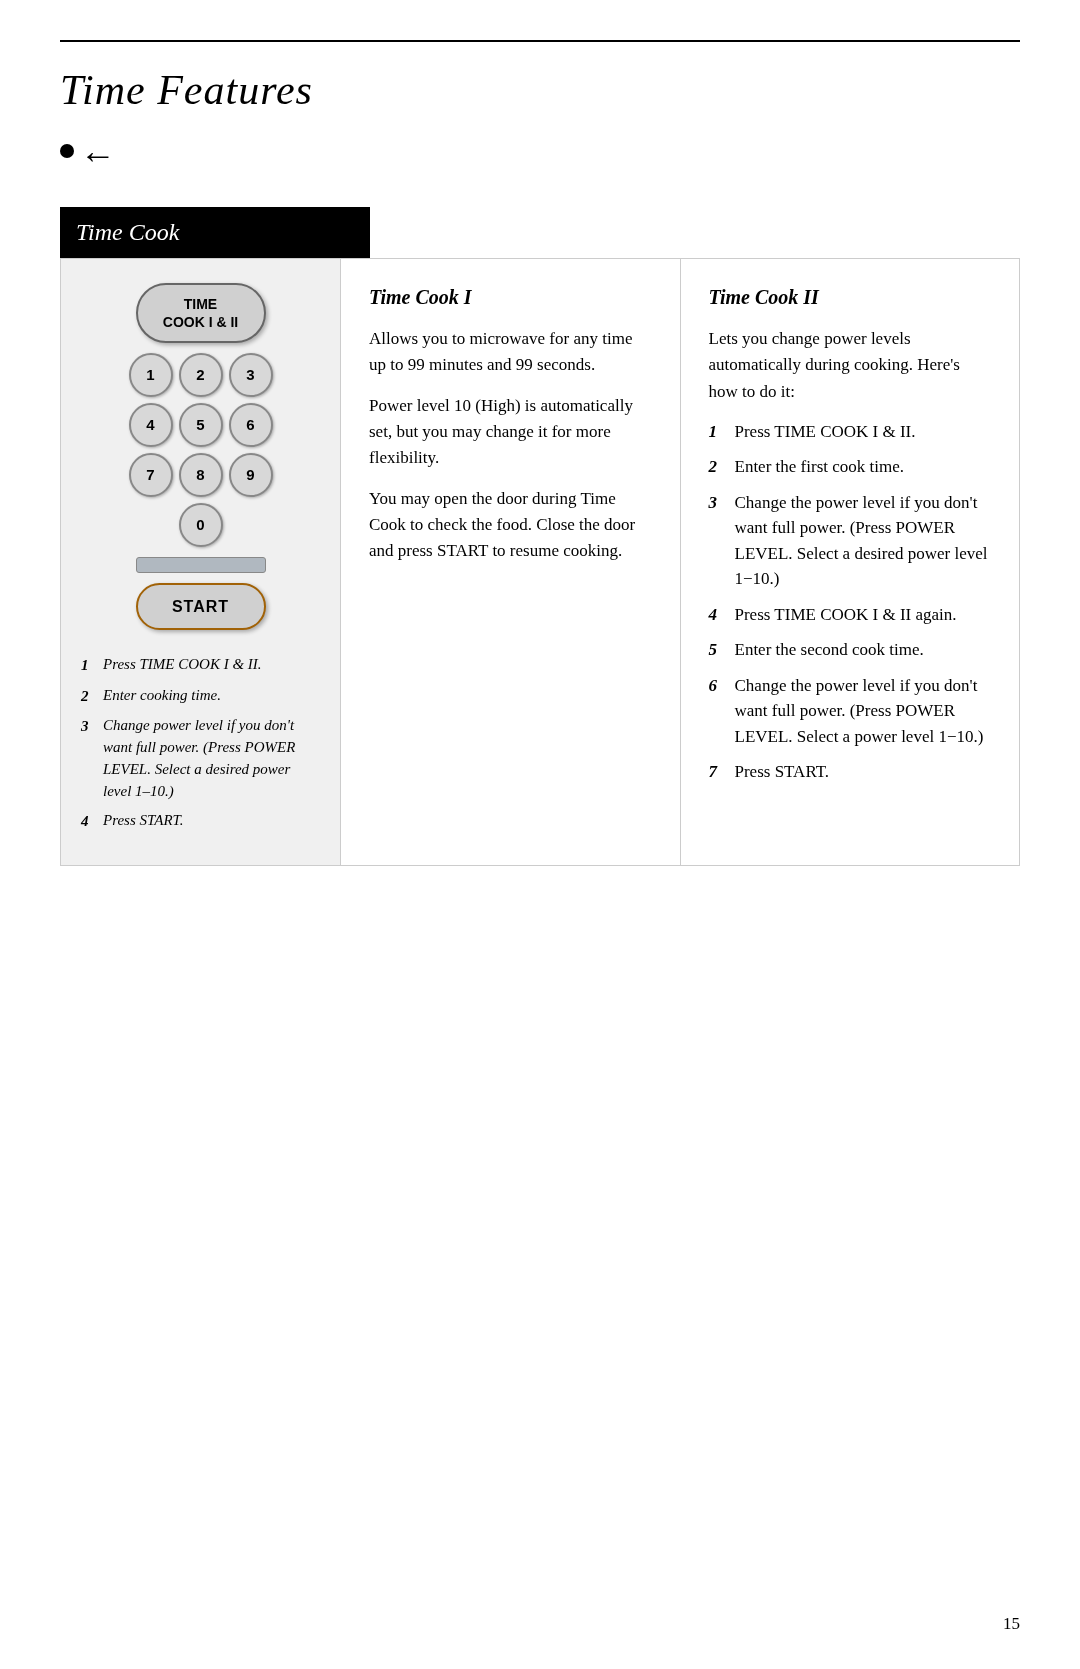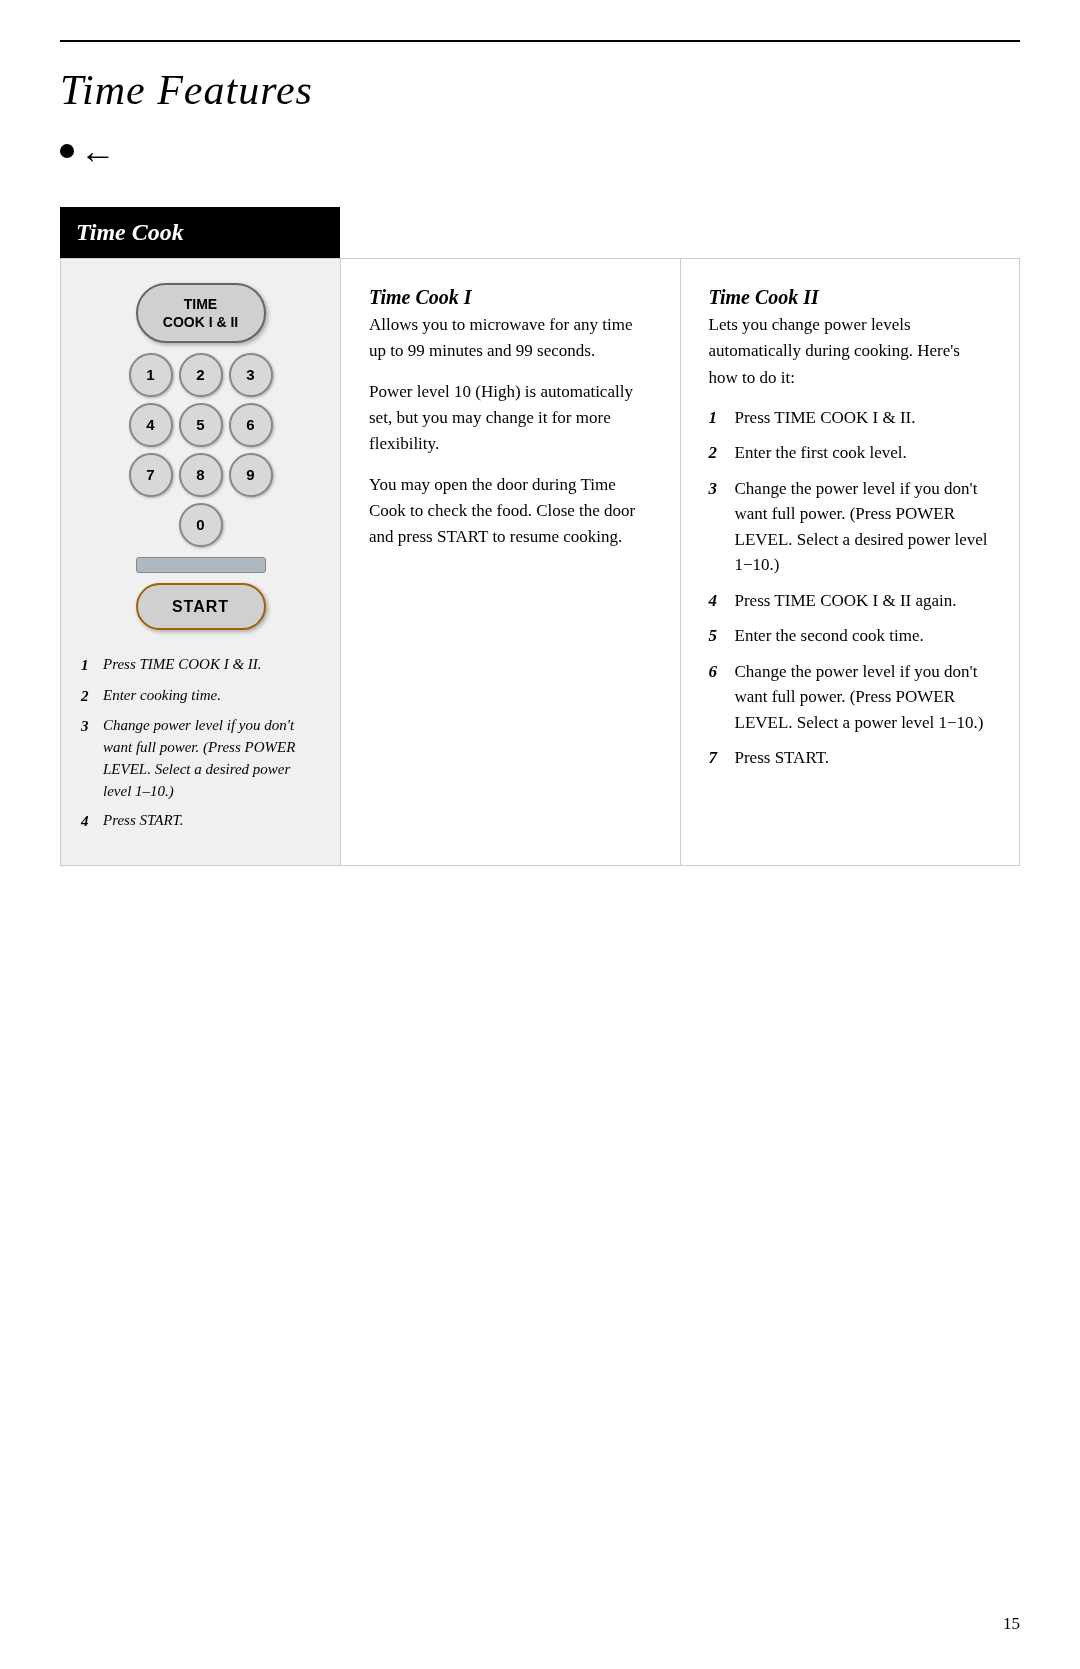--- a/index.html
+++ b/index.html
@@ -50,24 +50,24 @@
       font-weight: bold;
     }
 
     
     .section-header {
       background: #000;
       color: #fff;
       padding: 8px 16px;
       font-style: italic;
       font-size: 24px;
-      font-weight: bold;
+      font-weight: normal;
       margin-bottom: 0;
       display: inline-block;
-      width: 280px;
+      width: 310px;
     }
 
     
     .main-content {
       display: flex;
       gap: 0;
       border: 1px solid #ccc;
       margin-top: 0;
     }
 
@@ -175,20 +175,21 @@
     
     .mid-column {
       flex: 1;
       padding: 24px 28px;
       border-right: 1px solid #ccc;
     }
     .col-title {
       font-style: italic;
       font-weight: bold;
       font-size: 20px;
+      margin-bottom: 14px;
     }
     .col-body {
       font-size: 17px;
       line-height: 1.55;
     }
     .col-body p {
       margin-bottom: 14px;
     }
 
     
@@ -305,21 +306,21 @@
       <div class="col-body">
         <p>Lets you change power levels automatically during cooking. Here's how to do it:</p>
         <div class="r-steps-container">
 
         <div class="r-step">
               <span class="r-step-num"><strong>1</strong></span>
               <span class="r-step-text">Press TIME COOK I &amp; II.</span>
             </div>
             <div class="r-step">
               <span class="r-step-num"><strong>2</strong></span>
-              <span class="r-step-text">Enter the first cook level.</span>
+              <span class="r-step-text">Enter the first cook time.</span>
             </div>
             <div class="r-step">
               <span class="r-step-num"><strong>3</strong></span>
               <span class="r-step-text">Change the power level if you don't want full power. (Press POWER LEVEL. Select a desired power level 1−10.)</span>
             </div>
             <div class="r-step">
               <span class="r-step-num"><strong>4</strong></span>
               <span class="r-step-text">Press TIME COOK I &amp; II again.</span>
             </div>
             <div class="r-step">

